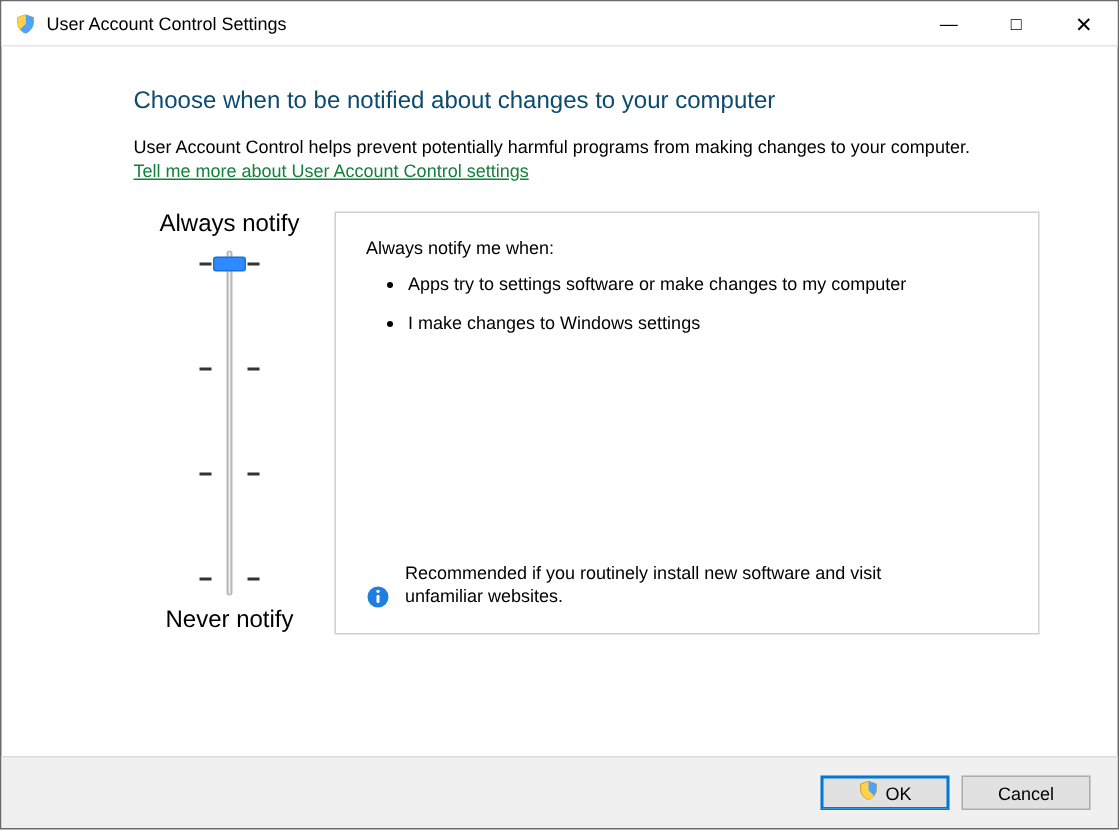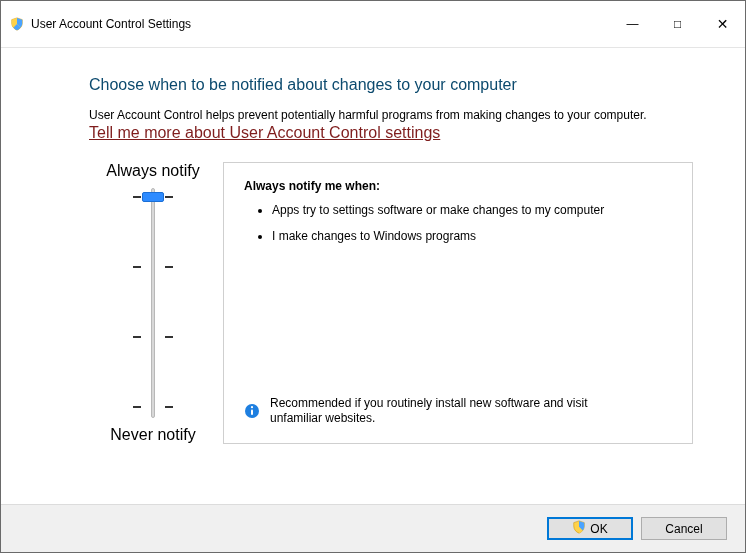--- a/index.html
+++ b/index.html
@@ -13,21 +13,21 @@
     .window {
       width: 746px;
       height: 553px;
       border: 1px solid #6a6a6a;
       background: #fff;
       display: flex;
       flex-direction: column;
       position: relative;
     }
     .titlebar {
-      height: 47px;
+      height: 30px;
       display: flex;
       align-items: center;
       background: #fff;
       border-bottom: 1px solid #e5e5e5;
     }
     .titlebar .icon-slot {
       width: 16px; height: 16px;
       margin: 0 6px 0 8px;
       display: flex; align-items: center; justify-content: center;
     }
@@ -59,24 +59,24 @@
       color: #0c4a6e;
       font-size: 16px;
       font-weight: 400;
       margin: 0 0 14px 0;
     }
     .desc {
       font-size: 12px;
       margin: 0 0 2px 0;
     }
     .link {
-      color: #7f1d1d;
+      color: #15803d;
       text-decoration: underline;
       cursor: pointer;
-      font-size: 16px;
+      font-size: 12px;
     }
     .body-row {
       display: flex;
       margin-top: 20px;
     }
     .slider-col {
       width: 128px;
       display: flex;
       flex-direction: column;
       align-items: center;
@@ -130,38 +130,38 @@
       border: 1px solid #cfcfcf;
       padding: 16px 20px 16px 20px;
       min-height: 240px;
       display: flex;
       flex-direction: column;
       justify-content: space-between;
       margin-left: 6px;
       margin-right: 4px;
     }
     .panel-title {
-      font-weight: 700;
+      font-weight: 400;
       font-size: 12px;
       margin-bottom: 10px;
     }
     .bullets {
       list-style: disc;
       padding-left: 28px;
       margin: 0;
     }
     .bullets li {
       font-size: 12px;
       margin-bottom: 10px;
       line-height: 1.3;
       padding-right: 30px;
     }
     .rec-row {
       display: flex;
-      align-items: center;
+      align-items: flex-end;
       gap: 10px;
       margin-top: 40px;
     }
     .info-icon {
       width: 16px; height: 16px; flex-shrink: 0;
     }
     .rec-text {
       font-size: 12px;
       line-height: 1.3;
       padding-right: 30px;
@@ -240,21 +240,21 @@
           <div class="thumb" style="top:4px"></div>
         </div>
         <div class="slider-label-bottom">Never notify</div>
       </div>
 
       <div class="panel">
         <div>
           <div class="panel-title">Always notify me when:</div>
           <ul class="bullets">
             <li>Apps try to settings software or make changes to my computer</li>
-            <li>I make changes to Windows programs</li>
+            <li>I make changes to Windows settings</li>
           </ul>
         </div>
         <div class="rec-row">
           <span class="info-icon">
             <svg viewBox="0 0 16 16">
               <circle cx="8" cy="8" r="7" fill="#1e7fe0"></circle>
               <rect x="7" y="6.5" width="2" height="5.5" fill="#fff" rx="1"></rect>
               <circle cx="8" cy="4.2" r="1.1" fill="#fff"></circle>
             </svg>
           </span>

